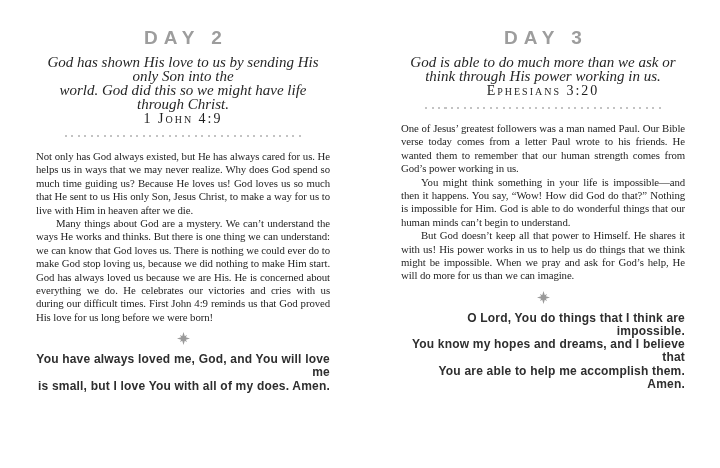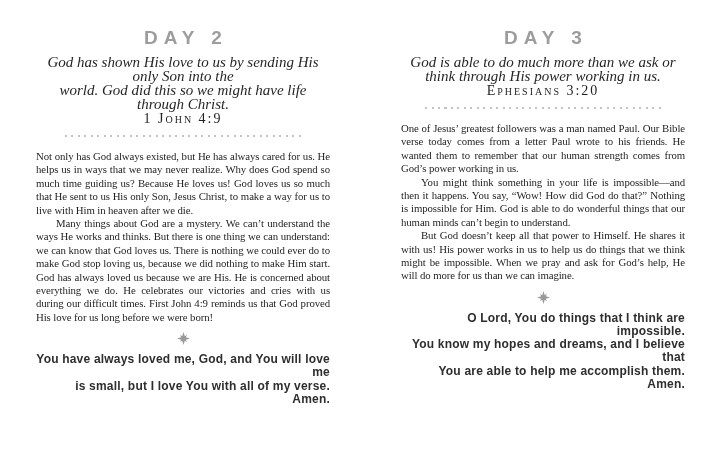--- a/index.html
+++ b/index.html
@@ -98,21 +98,21 @@
       <p>Many things about God are a mystery. We can’t understand the ways He works and thinks. But there is one thing we can understand: we can know that God loves us. There is nothing we could ever do to make God stop loving us, because we did nothing to make Him start. God has always loved us because we are His. He is concerned about everything we do. He celebrates our victories and cries with us during our difficult times. First John 4:9 reminds us that God proved His love for us long before we were born!</p>
     </div>
     <div class="ornament">
       <svg width="13" height="13" viewBox="0 0 14 14">
         <polygon points="7,0 8.6,5.4 14,7 8.6,8.6 7,14 5.4,8.6 0,7 5.4,5.4" fill="#9a9a9a"></polygon>
         <polygon points="7,1.6 8.3,5.7 12.4,7 8.3,8.3 7,12.4 5.7,8.3 1.6,7 5.7,5.7" fill="#9a9a9a" transform="rotate(45 7 7)"></polygon>
       </svg>
     </div>
     <div class="prayer">
       <div>You have always loved me, God, and You will love me</div>
-      <div>is small, but I love You with all of my verse. Amen.</div>
+      <div>is small, but I love You with all of my does. Amen.</div>
     </div>
   </div>
 
   <div class="page right">
     <div class="day-title">DAY 3</div>
     <div class="verse">
       <div>God is able to do much more than we ask or</div>
       <div>think through His power working in us.</div>
     </div>
     <div class="reference">Ephesians 3:20</div>

